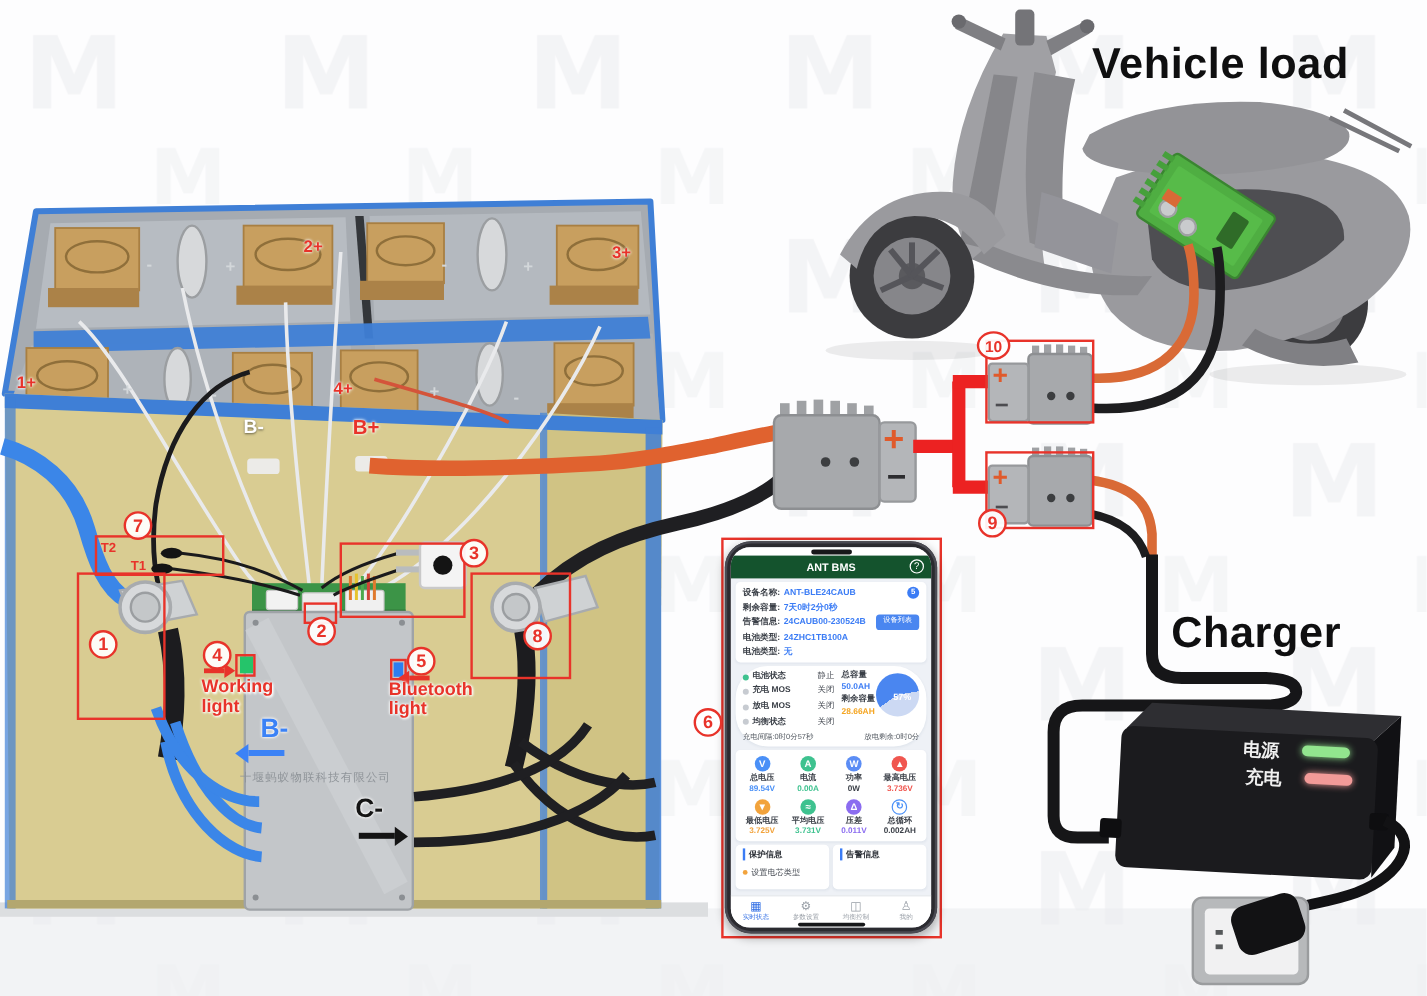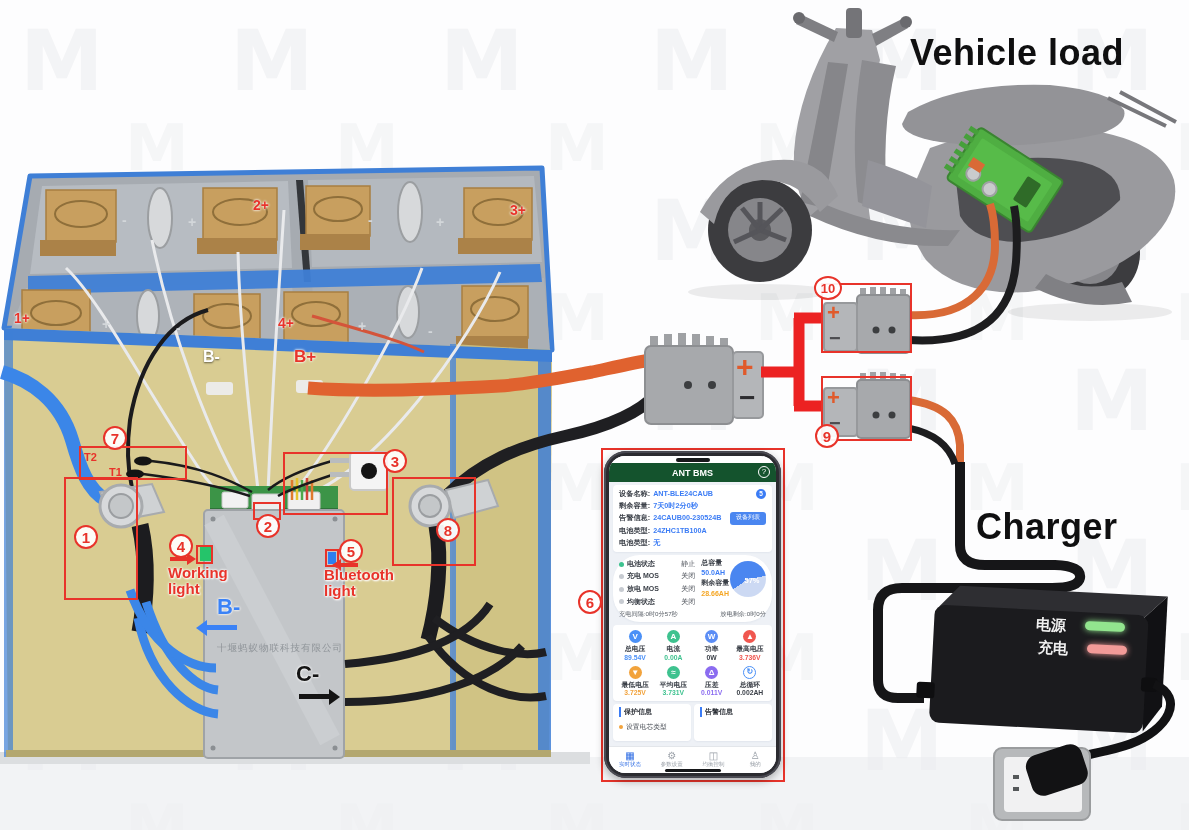--- a/index.html
+++ b/index.html
@@ -437,21 +437,21 @@
   <div class="pmark" style="left:188px;top:214px;">+</div>
   <div class="pmark" style="left:368px;top:212px;">-</div>
   <div class="pmark" style="left:436px;top:214px;">+</div>
   <div class="pmark" style="left:102px;top:316px;">+</div>
   <div class="pmark" style="left:176px;top:320px;">-</div>
   <div class="pmark" style="left:358px;top:318px;">+</div>
   <div class="pmark" style="left:428px;top:323px;">-</div>
 
   <div class="boardlab-b" style="left:217px;top:594px;">B-</div>
   <span class="bar blue" style="left:207px;top:625px;width:30px;"></span>
-  <div class="company" style="left:212px;top:642px;text-align:center;">十堰蚂蚁物联科技有限公司</div>
+  <div class="company" style="left:200px;top:642px;">十堰蚂蚁物联科技有限公司</div>
   <div class="boardlab-c" style="left:296px;top:661px;">C-</div>
   <span class="bar black" style="left:299px;top:694px;width:30px;"></span>
 
   <div class="pol" style="left:736px;top:352px;font-size:30px;color:#e05a2b;">+</div>
   <div class="pol" style="left:739px;top:384px;font-size:28px;color:#2c2c2f;">−</div>
   <div class="pol" style="left:827px;top:302px;font-size:22px;color:#e05a2b;">+</div>
   <div class="pol" style="left:829px;top:328px;font-size:20px;color:#4c4c50;">−</div>
   <div class="pol" style="left:827px;top:387px;font-size:22px;color:#e05a2b;">+</div>
   <div class="pol" style="left:829px;top:413px;font-size:20px;color:#4c4c50;">−</div>
 

